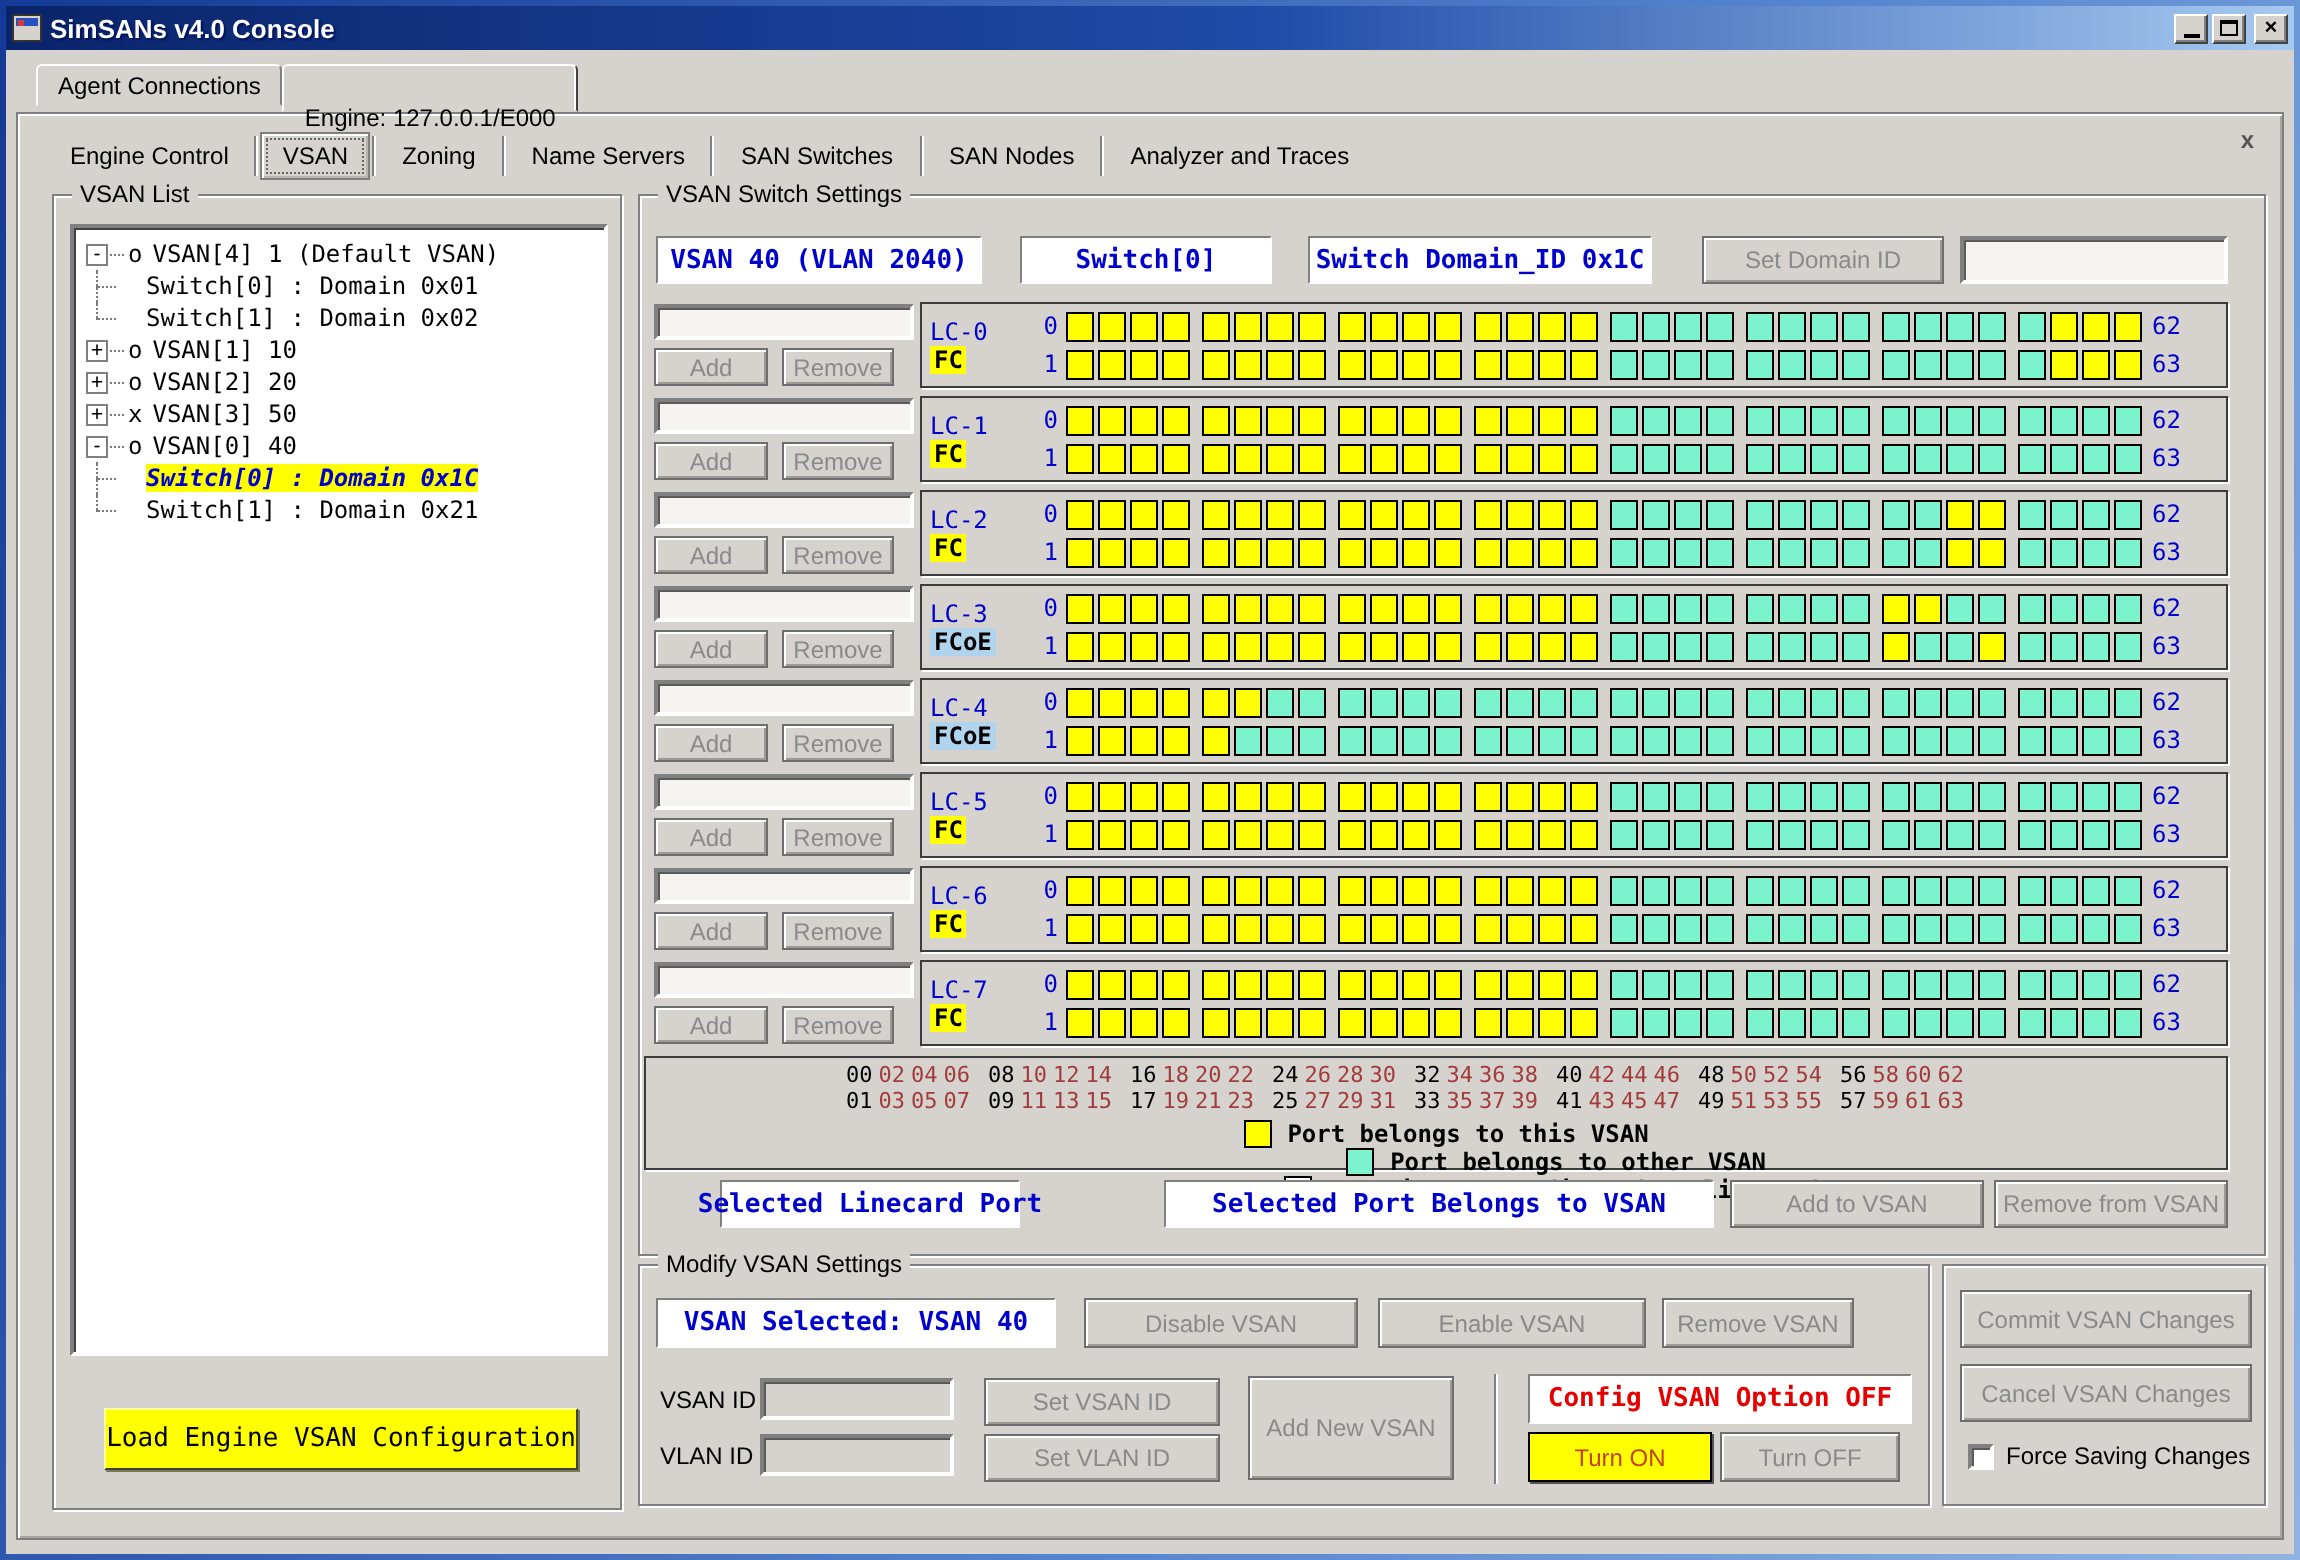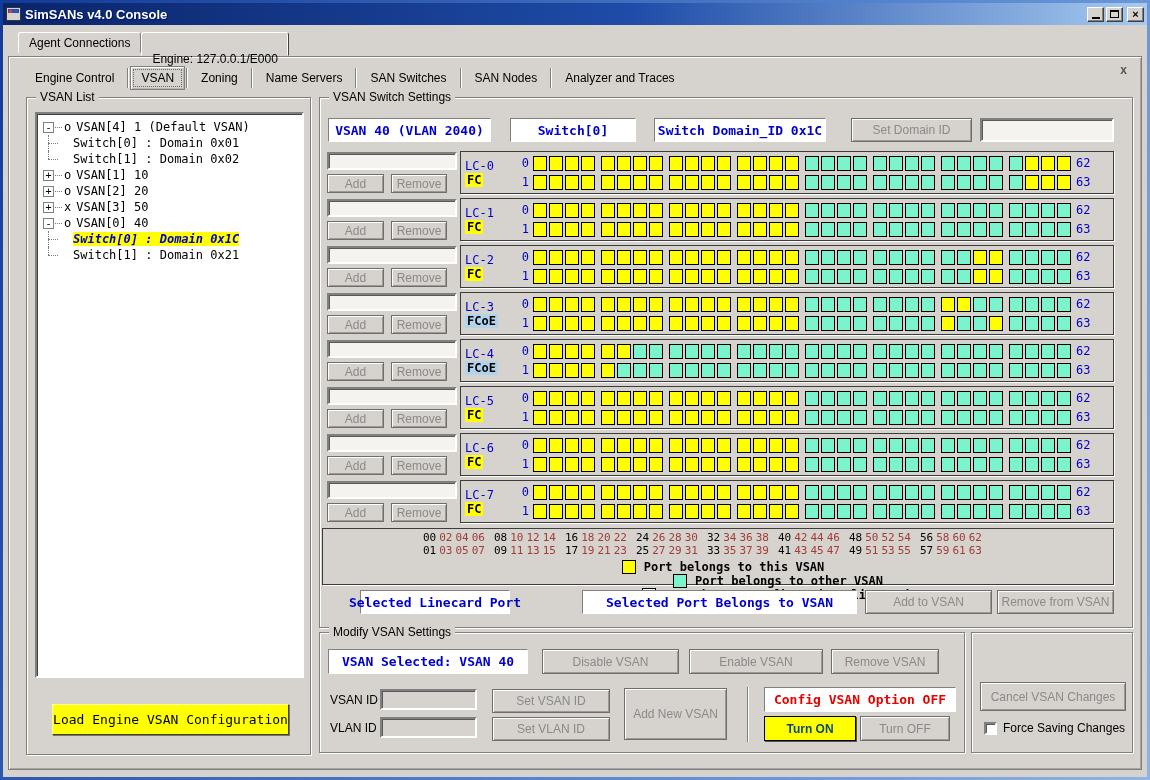--- a/index.html
+++ b/index.html
@@ -78,21 +78,21 @@
   .yfield { background:#ffffff; border:1px solid; border-color:#808080 #fff #fff #808080;
     font-family:"DejaVu Sans Mono", monospace; font-size:13px; font-weight:bold; color:#0000cc;
     display:flex; align-items:center; justify-content:center; white-space:nowrap; }
   .yfield.red { color:#e60000; }
 
   
   .btn { background:#d6d3ce; border:1px solid #6e6e6e; box-shadow:inset 1px 1px 0 #fff, inset -1px -1px 0 #9d9a94;
     font-size:12px; display:flex; align-items:center; justify-content:center; white-space:nowrap; }
   .btn.dis { color:#8a8a8a; }
   .ybtn { background:#ffff00; border:1px solid #000; box-shadow:1px 1px 0 #555;
-    font-size:12px; font-weight:bold; color:#0c4a6e; display:flex; align-items:center; justify-content:center; }
+    font-size:12px; font-weight:normal; color:#c2410c; display:flex; align-items:center; justify-content:center; }
 
   .sunken { background:#d6d3ce; border:2px solid; border-color:#808080 #fff #fff #808080; box-shadow:inset 1px 1px 0 #5a5a5a; }
   .sunken.lite { background:#f4f3f0; }
 
   
   .ss-hdr-vsan   { position:absolute; left:8px;   top:20px; width:163px; height:24px; }
   .ss-hdr-switch { position:absolute; left:190px; top:20px; width:126px; height:24px; }
   .ss-hdr-domain { position:absolute; left:334px; top:20px; width:172px; height:24px; }
   .ss-hdr-setbtn { position:absolute; left:531px; top:20px; width:121px; height:24px; }
   .ss-hdr-input  { position:absolute; left:660px; top:20px; width:134px; height:24px; }
@@ -135,21 +135,21 @@
 
   .sel-port-field { position:absolute; left:2px;   top:492px; width:150px; height:24px;margin-left:38px; }
   .sel-vsan-field { position:absolute; left:262px; top:492px; width:275px; height:24px; }
   .addvsan-btn    { position:absolute; left:545px; top:492px; width:127px; height:24px; }
   .remvsan-btn    { position:absolute; left:677px; top:492px; width:117px; height:24px; }
 
   
   .md-selected { position:absolute; left:8px;   top:16px; width:200px; height:25px; }
   .md-disable  { position:absolute; left:222px; top:16px; width:137px; height:25px; }
   .md-enable   { position:absolute; left:369px; top:16px; width:134px; height:25px; }
-  .md-remove   { position:absolute; left:511px; top:16px; width:108px; height:25px; }
+  .md-remove   { position:absolute; left:511px; top:16px; width:96px; height:25px; }
   .md-vsanid-lbl { position:absolute; left:10px; top:60px; font-size:12px; }
   .md-vlanid-lbl { position:absolute; left:10px; top:88px; font-size:12px; }
   .md-vsanid-in { position:absolute; left:60px; top:56px; width:97px; height:21px; }
   .md-vlanid-in { position:absolute; left:60px; top:84px; width:97px; height:21px; }
   .md-setvsan { position:absolute; left:172px; top:56px; width:118px; height:24px; }
   .md-setvlan { position:absolute; left:172px; top:84px; width:118px; height:24px; }
   .md-addnew  { position:absolute; left:304px; top:55px; width:103px; height:52px; }
   .md-div { position:absolute; left:427px; top:54px; height:55px; width:0; border-left:1px solid #808080; border-right:1px solid #fff; }
   .md-config  { position:absolute; left:444px; top:54px; width:192px; height:25px; }
   .md-turnon  { position:absolute; left:444px; top:83px; width:92px;  height:25px; }
@@ -1352,20 +1352,21 @@
 
         <div class="btn dis md-addnew">Add New VSAN</div>
         <div class="md-div"></div>
 
         <div class="yfield red md-config">Config VSAN Option OFF</div>
         <div class="ybtn md-turnon">Turn ON</div>
         <div class="btn dis md-turnoff">Turn OFF</div>
       </div>
 
       <div class="panel-commit">
+        <div class="btn dis cp-commit">Commit VSAN Changes</div>
         <div class="btn dis cp-cancel">Cancel VSAN Changes</div>
         <div class="cp-check">
           <span class="checkbox"></span>
           <span class="cp-label">Force Saving Changes</span>
         </div>
       </div>
 
     </div>
   </div>
 </div>

